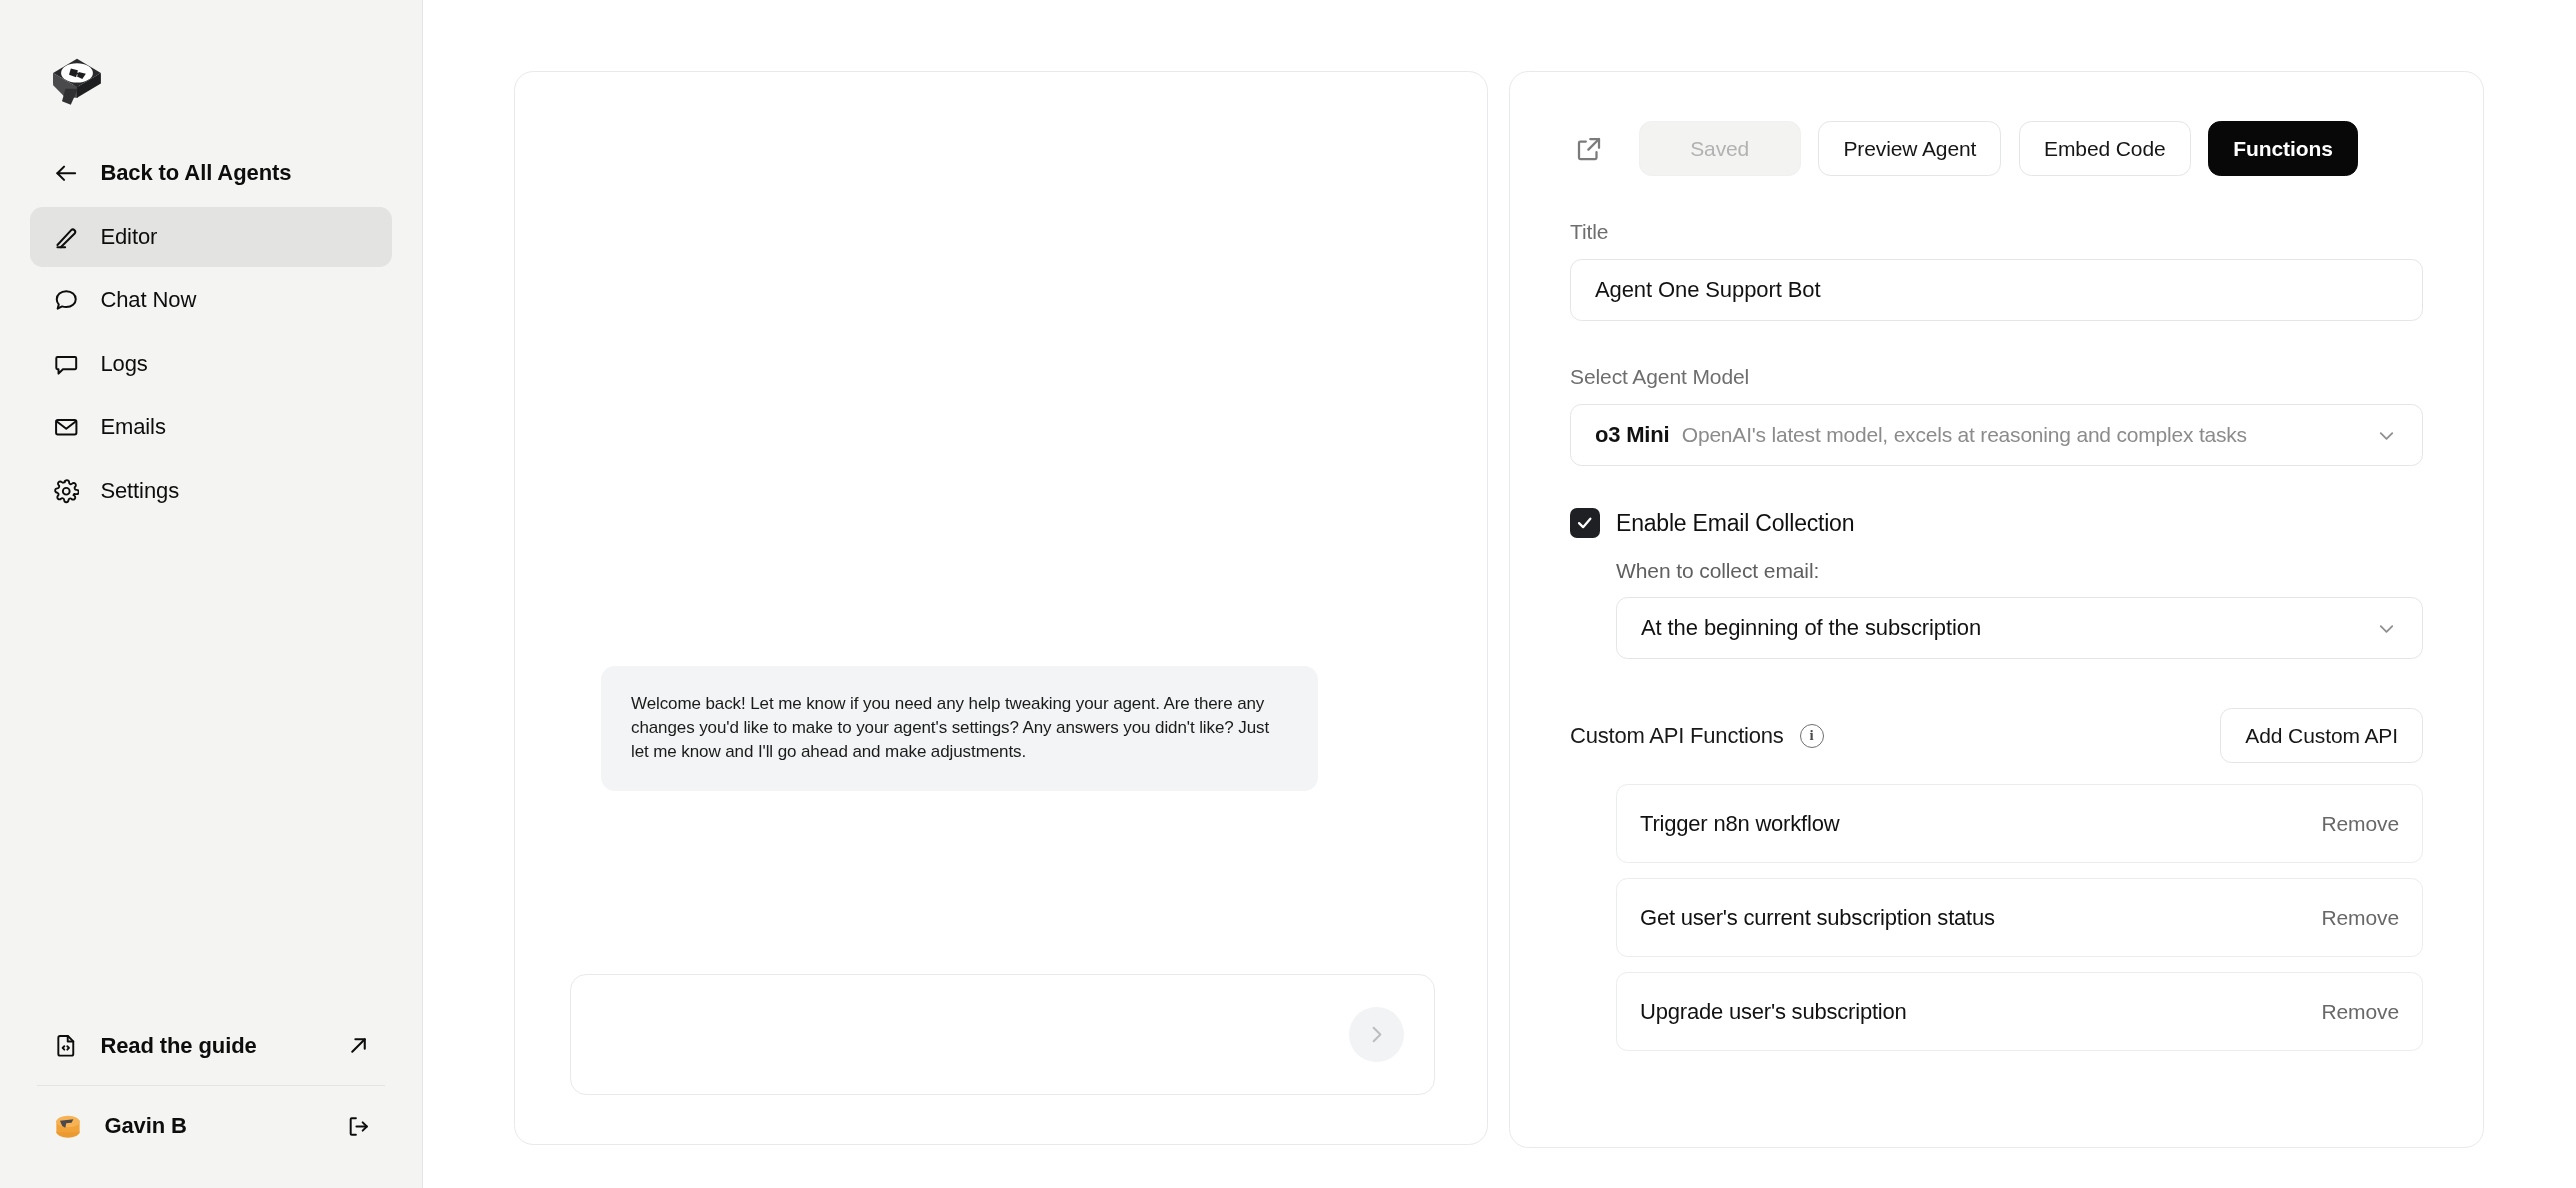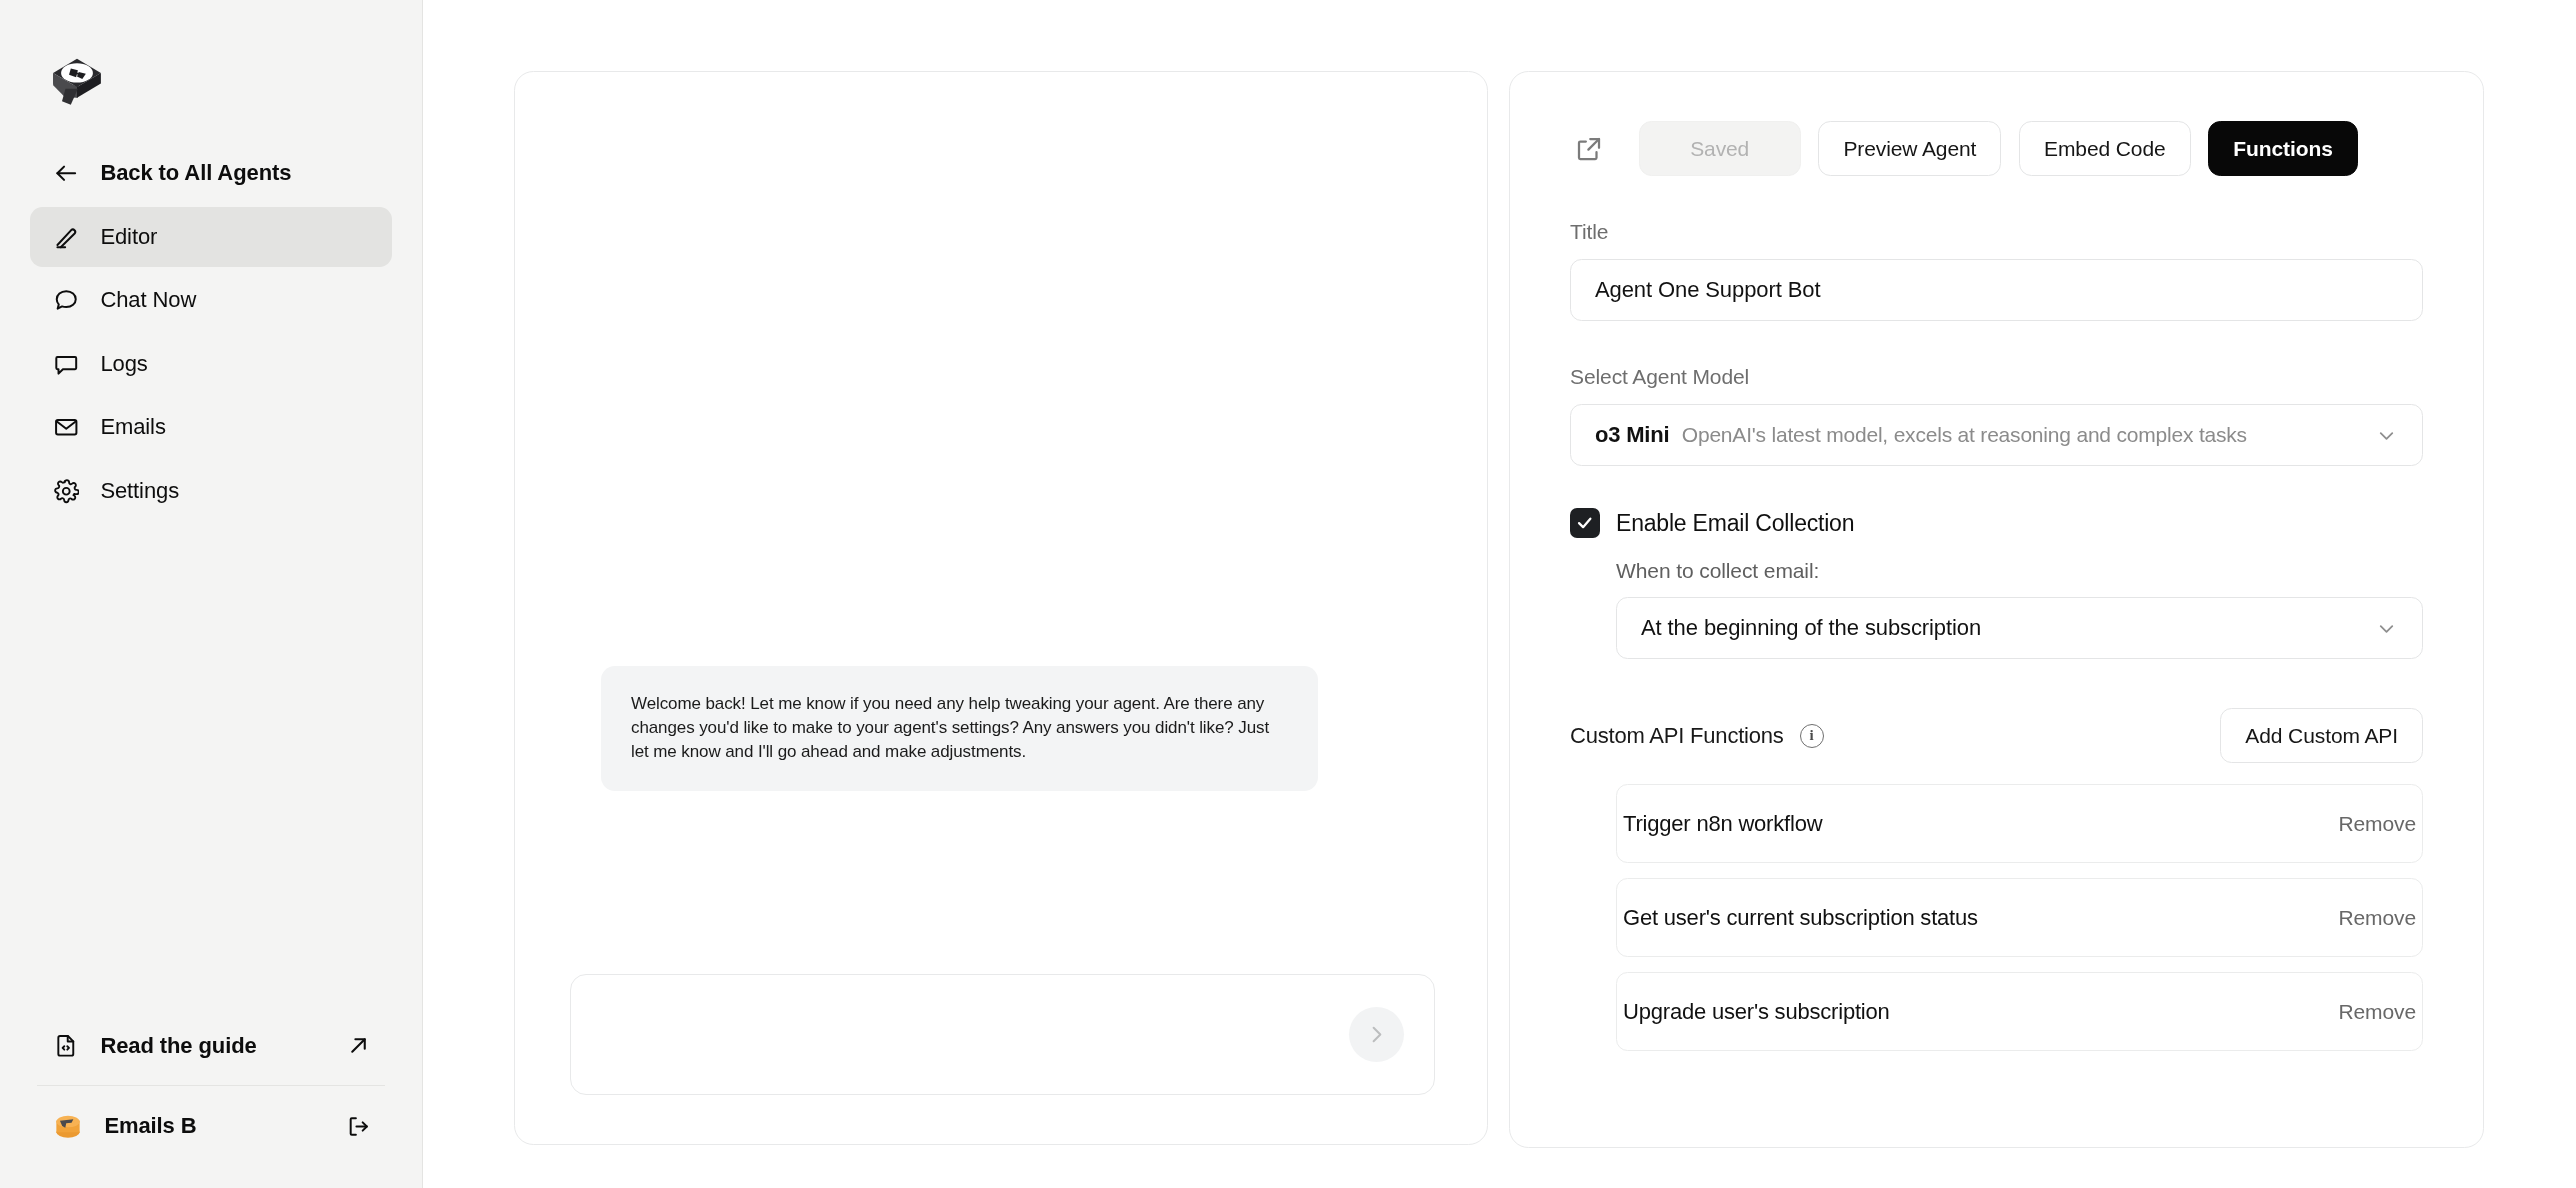--- a/index.html
+++ b/index.html
@@ -175,21 +175,21 @@
   .api-info { margin-left: 16px; }
   .btn-add {
     margin-left: auto; height: 55px; border-radius: 11.5px;
     border: 0.9px solid #e4e5e6; background: #ffffff; color: #161616;
     font-family: "Liberation Sans", sans-serif; font-size: 21px; padding: 0 24px;
     cursor: pointer; letter-spacing: -0.1px;
   }
   .api-list { margin-left: 46px; margin-top: 21px; display: flex; flex-direction: column; gap: 15px; }
   .api-row {
     height: 79px; border: 0.9px solid #ebecec; border-radius: 11.5px;
-    display: flex; align-items: center; padding: 0 6px; background: #ffffff;
+    display: flex; align-items: center; padding: 0 23px; background: #ffffff;
   }
   .api-name { font-size: 22px; color: #111111; letter-spacing: -0.2px; }
   .api-remove {
     margin-left: auto; font-size: 21px; color: #686868; cursor: pointer;
     background: none; border: none; font-family: "Liberation Sans", sans-serif;
     letter-spacing: -0.1px;
   }
 </style>
 </head>
 <body>
@@ -303,21 +303,21 @@
 
       <div class="bottom-item">
         <span class="avatar">
           <svg width="34" height="34" viewBox="0 0 38 38" aria-hidden="true">
             <ellipse cx="19" cy="26" rx="13" ry="6" fill="#eb9a31"></ellipse>
             <rect x="6" y="13" width="26" height="13" fill="#f1a33a"></rect>
             <ellipse cx="19" cy="14" rx="13" ry="6.5" fill="#f7b253"></ellipse>
             <path d="M10 13 L25 11.5 L23 15.5 L17 16 L16 21 L12.5 19 Z" fill="#4a4a4d"></path>
           </svg>
         </span>
-        <span class="label">Emails B</span>
+        <span class="label">Gavin B</span>
         <span class="trail">
           <svg width="25" height="25" viewBox="0 0 24 24" fill="none" stroke="#0d0d0d" stroke-width="1.9" stroke-linecap="round" stroke-linejoin="round">
               <path d="M9.5 4 H5.5 a1 1 0 0 0 -1 1 v14 a1 1 0 0 0 1 1 h4"></path>
               <polyline points="16,8 20,12 16,16"></polyline>
               <line x1="20" y1="12" x2="10" y2="12"></line>
             </svg>
         </span>
       </div>
     </div>
   </aside>

